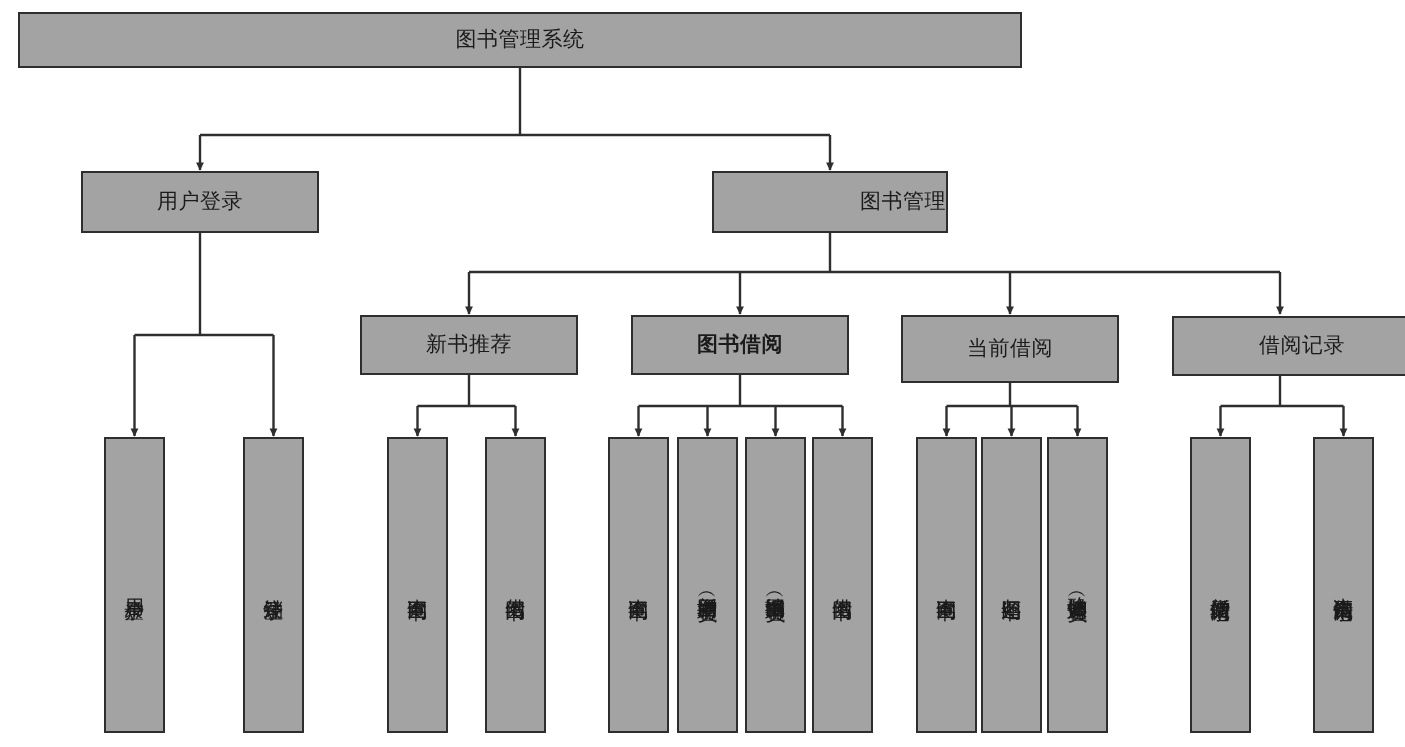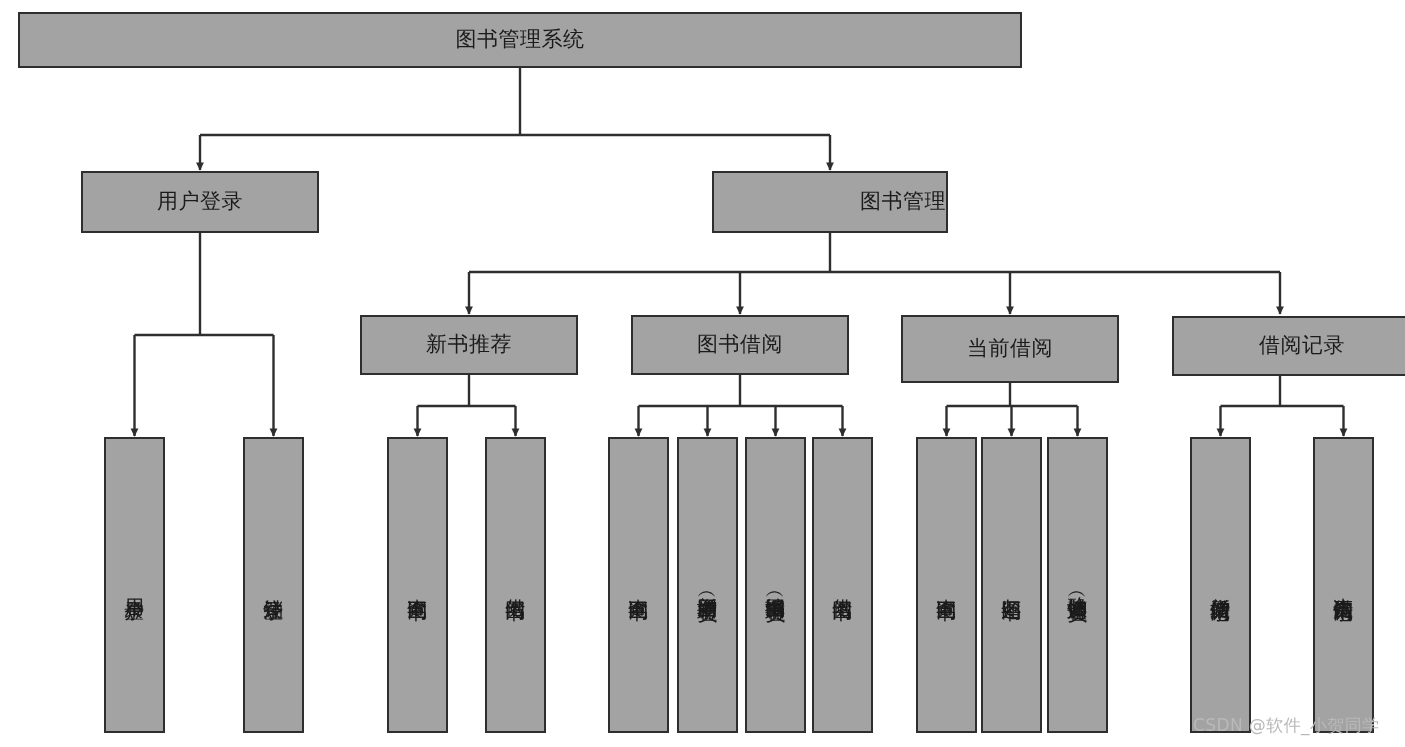--- a/index.html
+++ b/index.html
@@ -116,21 +116,21 @@
       </div>
       <div class="node-box" style="left: 81px; top: 171px; width: 238px; height: 62px;">
         <span class="node-label-h">用户登录</span>
       </div>
       <div class="node-box" style="left: 712px; top: 171px; width: 236px; height: 62px; justify-content: flex-end;">
         <span class="node-label-h">图书管理</span>
       </div>
       <div class="node-box" style="left: 360px; top: 315px; width: 218px; height: 60px;">
         <span class="node-label-h">新书推荐</span>
       </div>
-      <div class="node-box" style="left: 631px; top: 315px; width: 218px; height: 60px;">
+      <div class="node-box" style="left: 631px; top: 315px; width: 218px; height: 60px; font-weight: bold;">
         <span class="node-label-h">图书借阅</span>
       </div>
       <div class="node-box" style="left: 901px; top: 315px; width: 218px; height: 68px;">
         <span class="node-label-h">当前借阅</span>
       </div>
       <div class="node-box" style="left: 1172px; top: 316px; width: 260px; height: 60px;">
         <span class="node-label-h">借阅记录</span>
       </div>
       <div class="node-box" style="left: 104px; top: 437px; width: 61px; height: 296px;">
         <span class="node-label-v">用户登录</span>
@@ -166,14 +166,13 @@
         <span class="node-label-v">确认归还（管理员）</span>
       </div>
       <div class="node-box" style="left: 1190px; top: 437px; width: 61px; height: 296px;">
         <span class="node-label-v">新增借阅记录</span>
       </div>
       <div class="node-box" style="left: 1313px; top: 437px; width: 61px; height: 296px;">
         <span class="node-label-v">查询借阅记录</span>
       </div>
     </div>
 
-  <div class="watermark" style="left:1193px; top:714px;">CSDN @软件_小贺同学</div>
 </div>
 
 </body></html>

